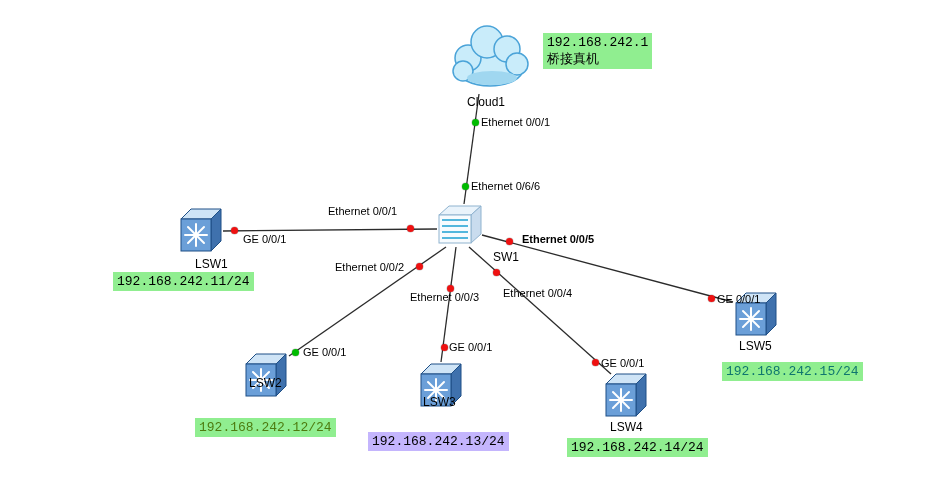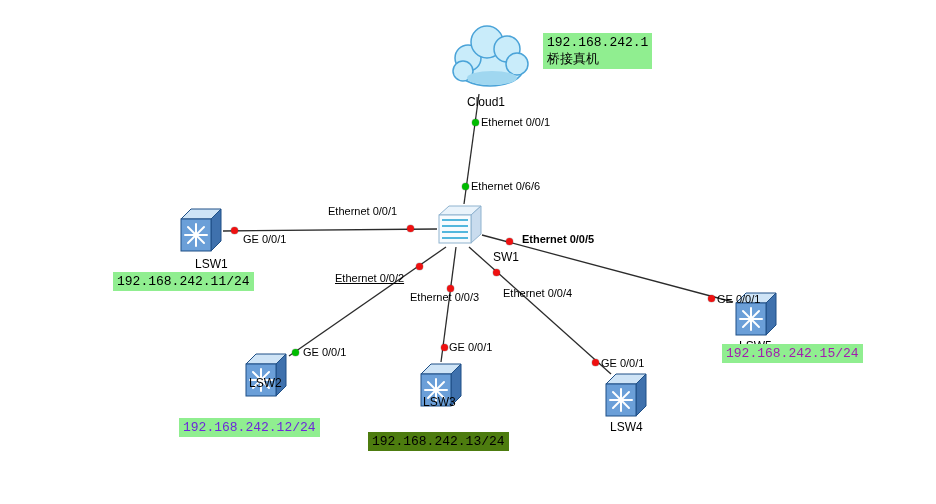--- a/index.html
+++ b/index.html
@@ -124,21 +124,21 @@
     </div>
     <div class="device-label" style="left: 739px; top: 339px;">LSW5</div>
     <div class="port-label" style="left: 481px; top: 116px;">Ethernet 0/0/1</div>
     <div class="port-dot" style="left: 471.5px; top: 118.5px; background: rgb(0, 187, 0);"></div>
     <div class="port-label" style="left: 471px; top: 180px;">Ethernet 0/6/6</div>
     <div class="port-dot" style="left: 461.5px; top: 182.5px; background: rgb(0, 187, 0);"></div>
     <div class="port-label" style="left: 328px; top: 205px;">Ethernet 0/0/1</div>
     <div class="port-dot" style="left: 406.5px; top: 224.5px; background: rgb(238, 17, 17);"></div>
     <div class="port-label" style="left: 243px; top: 233px;">GE 0/0/1</div>
     <div class="port-dot" style="left: 230.5px; top: 226.5px; background: rgb(238, 17, 17);"></div>
-    <div class="port-label" style="left: 335px; top: 272px; text-decoration: underline;">Ethernet 0/0/2</div>
+    <div class="port-label" style="left: 335px; top: 261px;">Ethernet 0/0/2</div>
     <div class="port-dot" style="left: 415.5px; top: 262.5px; background: rgb(238, 17, 17);"></div>
     <div class="port-label" style="left: 303px; top: 346px;">GE 0/0/1</div>
     <div class="port-dot" style="left: 291.5px; top: 348.5px; background: rgb(0, 187, 0);"></div>
     <div class="port-label" style="left: 410px; top: 291px;">Ethernet 0/0/3</div>
     <div class="port-dot" style="left: 446.5px; top: 284.5px; background: rgb(238, 17, 17);"></div>
     <div class="port-label" style="left: 449px; top: 341px;">GE 0/0/1</div>
     <div class="port-dot" style="left: 440.5px; top: 343.5px; background: rgb(238, 17, 17);"></div>
     <div class="port-label" style="left: 503px; top: 279px; margin-top: 8px;">Ethernet 0/0/4</div>
     <div class="port-dot" style="left: 492.5px; top: 268.5px; background: rgb(238, 17, 17);"></div>
     <div class="port-label" style="left: 601px; top: 357px;">GE 0/0/1</div>
@@ -147,22 +147,25 @@
     <div class="port-dot" style="left: 505.5px; top: 237.5px; background: rgb(238, 17, 17);"></div>
     <div class="port-label" style="left: 717px; top: 293px;">GE 0/0/1</div>
     <div class="port-dot" style="left: 707.5px; top: 294.5px; background: rgb(238, 17, 17);"></div>
     <div class="note" style="left: 543px; top: 33px; background: rgb(144, 238, 144); color: rgb(0, 0, 0);">
       <div>192.168.242.1</div>
       <div>桥接真机</div>
     </div>
     <div class="note" style="left: 113px; top: 272px; background: rgb(144, 238, 144); color: rgb(0, 0, 0); text-align: center;">
       <div>192.168.242.11/24</div>
     </div>
-    <div class="note" style="left: 179px; top: 418px; background: rgb(144, 238, 144); color: #6d28d9;">
+    <div class="note" style="left: 195px; top: 418px; background: rgb(144, 238, 144); color: #4d7c0f;">
       <div>192.168.242.12/24</div>
     </div>
-    <div class="note" style="left: 368px; top: 432px; background: #4d7c0f; color: rgb(0, 0, 0);">
+    <div class="note" style="left: 368px; top: 432px; background: #c4b5fd; color: rgb(0, 0, 0);">
       <div>192.168.242.13/24</div>
     </div>
-    <div class="note" style="left: 722px; top: 344px; background: rgb(144, 238, 144); color: #a21caf;">
+    <div class="note" style="left: 567px; top: 438px; background: rgb(144, 238, 144); color: rgb(0, 0, 0);">
+      <div>192.168.242.14/24</div>
+    </div>
+    <div class="note" style="left: 722px; top: 362px; background: rgb(144, 238, 144); color: #0f766e;">
       <div>192.168.242.15/24</div>
     </div>
   </div>
 
 </body></html>

